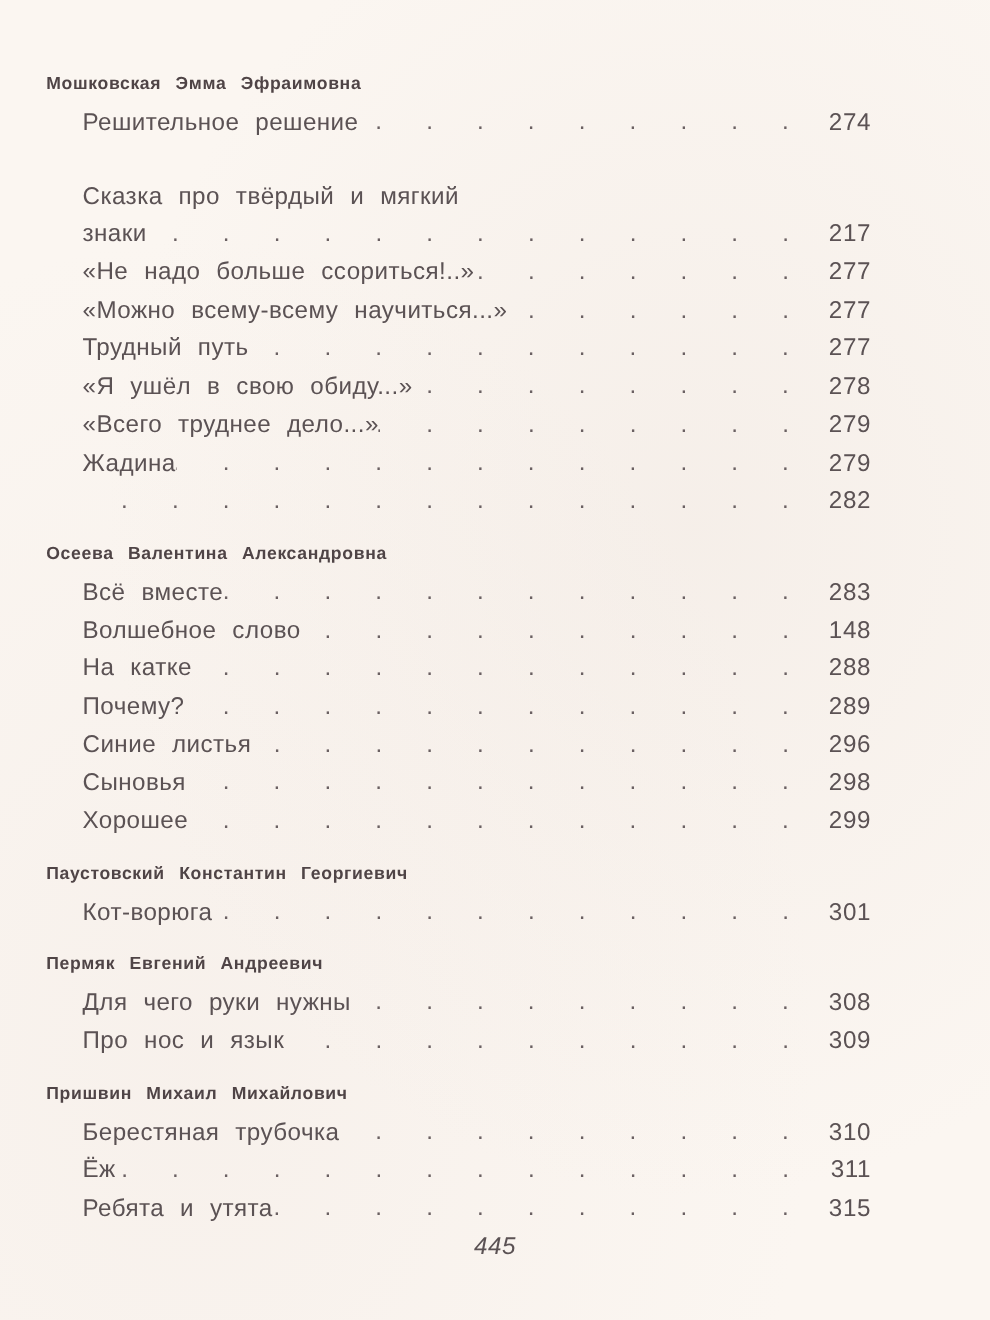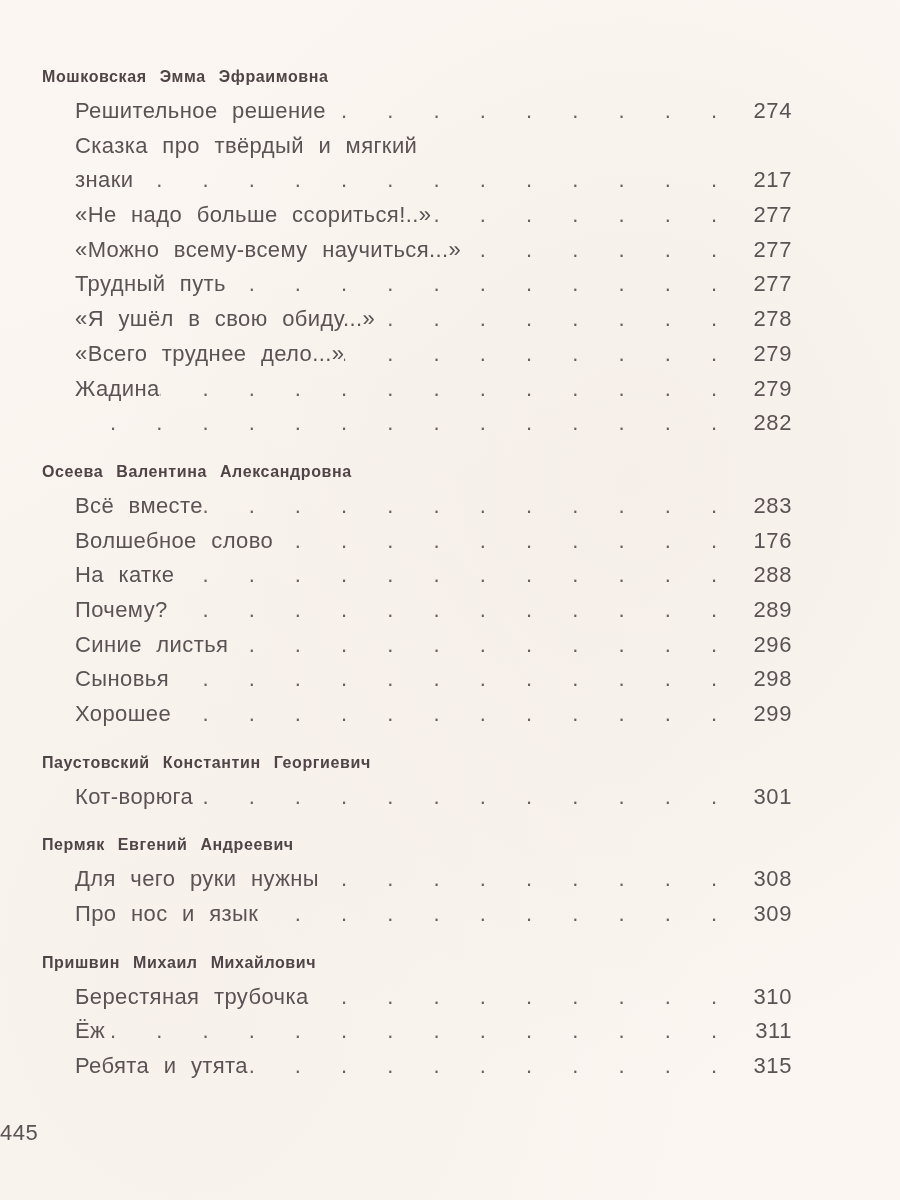--- a/index.html
+++ b/index.html
@@ -72,29 +72,32 @@
     .entry .page-num {
       width: 56px;
       text-align: right;
       white-space: nowrap;
       color: #5b5254;
       letter-spacing: 0.6px;
     }
     .entry .first-line {
       height: 34.7px;
       white-space: nowrap;
+      margin-top: 32px;
     }
     .footer {
       position: absolute;
       left: 0;
       width: 900px;
       top: 1120px;
+      text-align: center;
       font-size: 22px;
       color: #5b5254;
       letter-spacing: 0.5px;
+      font-style: italic;
     }
   </style>
 </head>
 <body>
 
 <div class="page">
   <div class="toc">
 
     <div class="section">
       <div class="author">Мошковская Эмма Эфраимовна</div>
@@ -169,21 +172,21 @@
         <div class="row">
             <span class="title">Всё вместе</span>
             <span class="leader">. . . . . . . . . . . . . . . . . . . . . . . . . . . . . . . . . . . . . . . .</span>
             <span class="page-num">283</span>
           </div>
       </div>
       <div class="entry">
         <div class="row">
             <span class="title">Волшебное слово</span>
             <span class="leader">. . . . . . . . . . . . . . . . . . . . . . . . . . . . . . . . . . . . . . . .</span>
-            <span class="page-num">176</span>
+            <span class="page-num">148</span>
           </div>
       </div>
       <div class="entry">
         <div class="row">
             <span class="title">На катке</span>
             <span class="leader">. . . . . . . . . . . . . . . . . . . . . . . . . . . . . . . . . . . . . . . .</span>
             <span class="page-num">288</span>
           </div>
       </div>
       <div class="entry">

